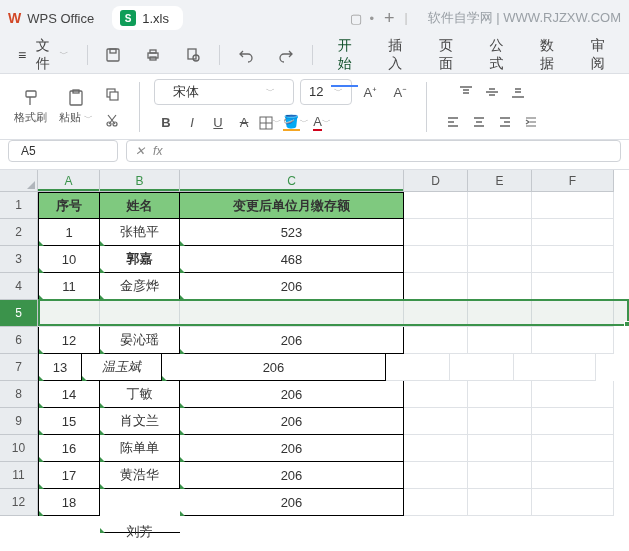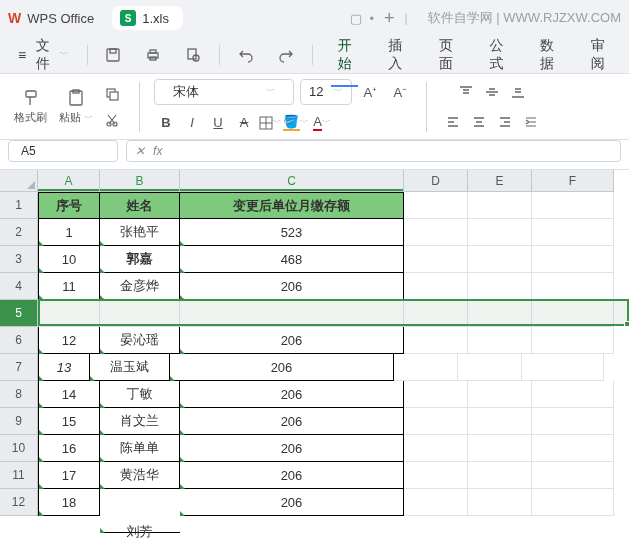--- a/index.html
+++ b/index.html
@@ -372,25 +372,25 @@
         </div>
         <div class="cell data-cell" style="width: 224px;">
           <span class="tick"></span>
           <span>206</span>
         </div>
         <div class="cell plain-cell" style="width: 64px;"></div>
         <div class="cell plain-cell" style="width: 64px;"></div>
         <div class="cell plain-cell" style="width: 82px;"></div>
       </div>
       <div class="grow">
-        <div class="cell data-cell" style="width: 52px; font-style: italic;">
+        <div class="cell data-cell" style="width: 44px;">
           <span class="tick"></span>
           <span>13</span>
         </div>
-        <div class="cell data-cell" style="width: 80px;">
+        <div class="cell data-cell" style="width: 80px; font-style: italic;">
           <span class="tick"></span>
           <span>温玉斌</span>
         </div>
         <div class="cell data-cell" style="width: 224px;">
           <span class="tick"></span>
           <span>206</span>
         </div>
         <div class="cell plain-cell" style="width: 64px;"></div>
         <div class="cell plain-cell" style="width: 64px;"></div>
         <div class="cell plain-cell" style="width: 82px;"></div>

